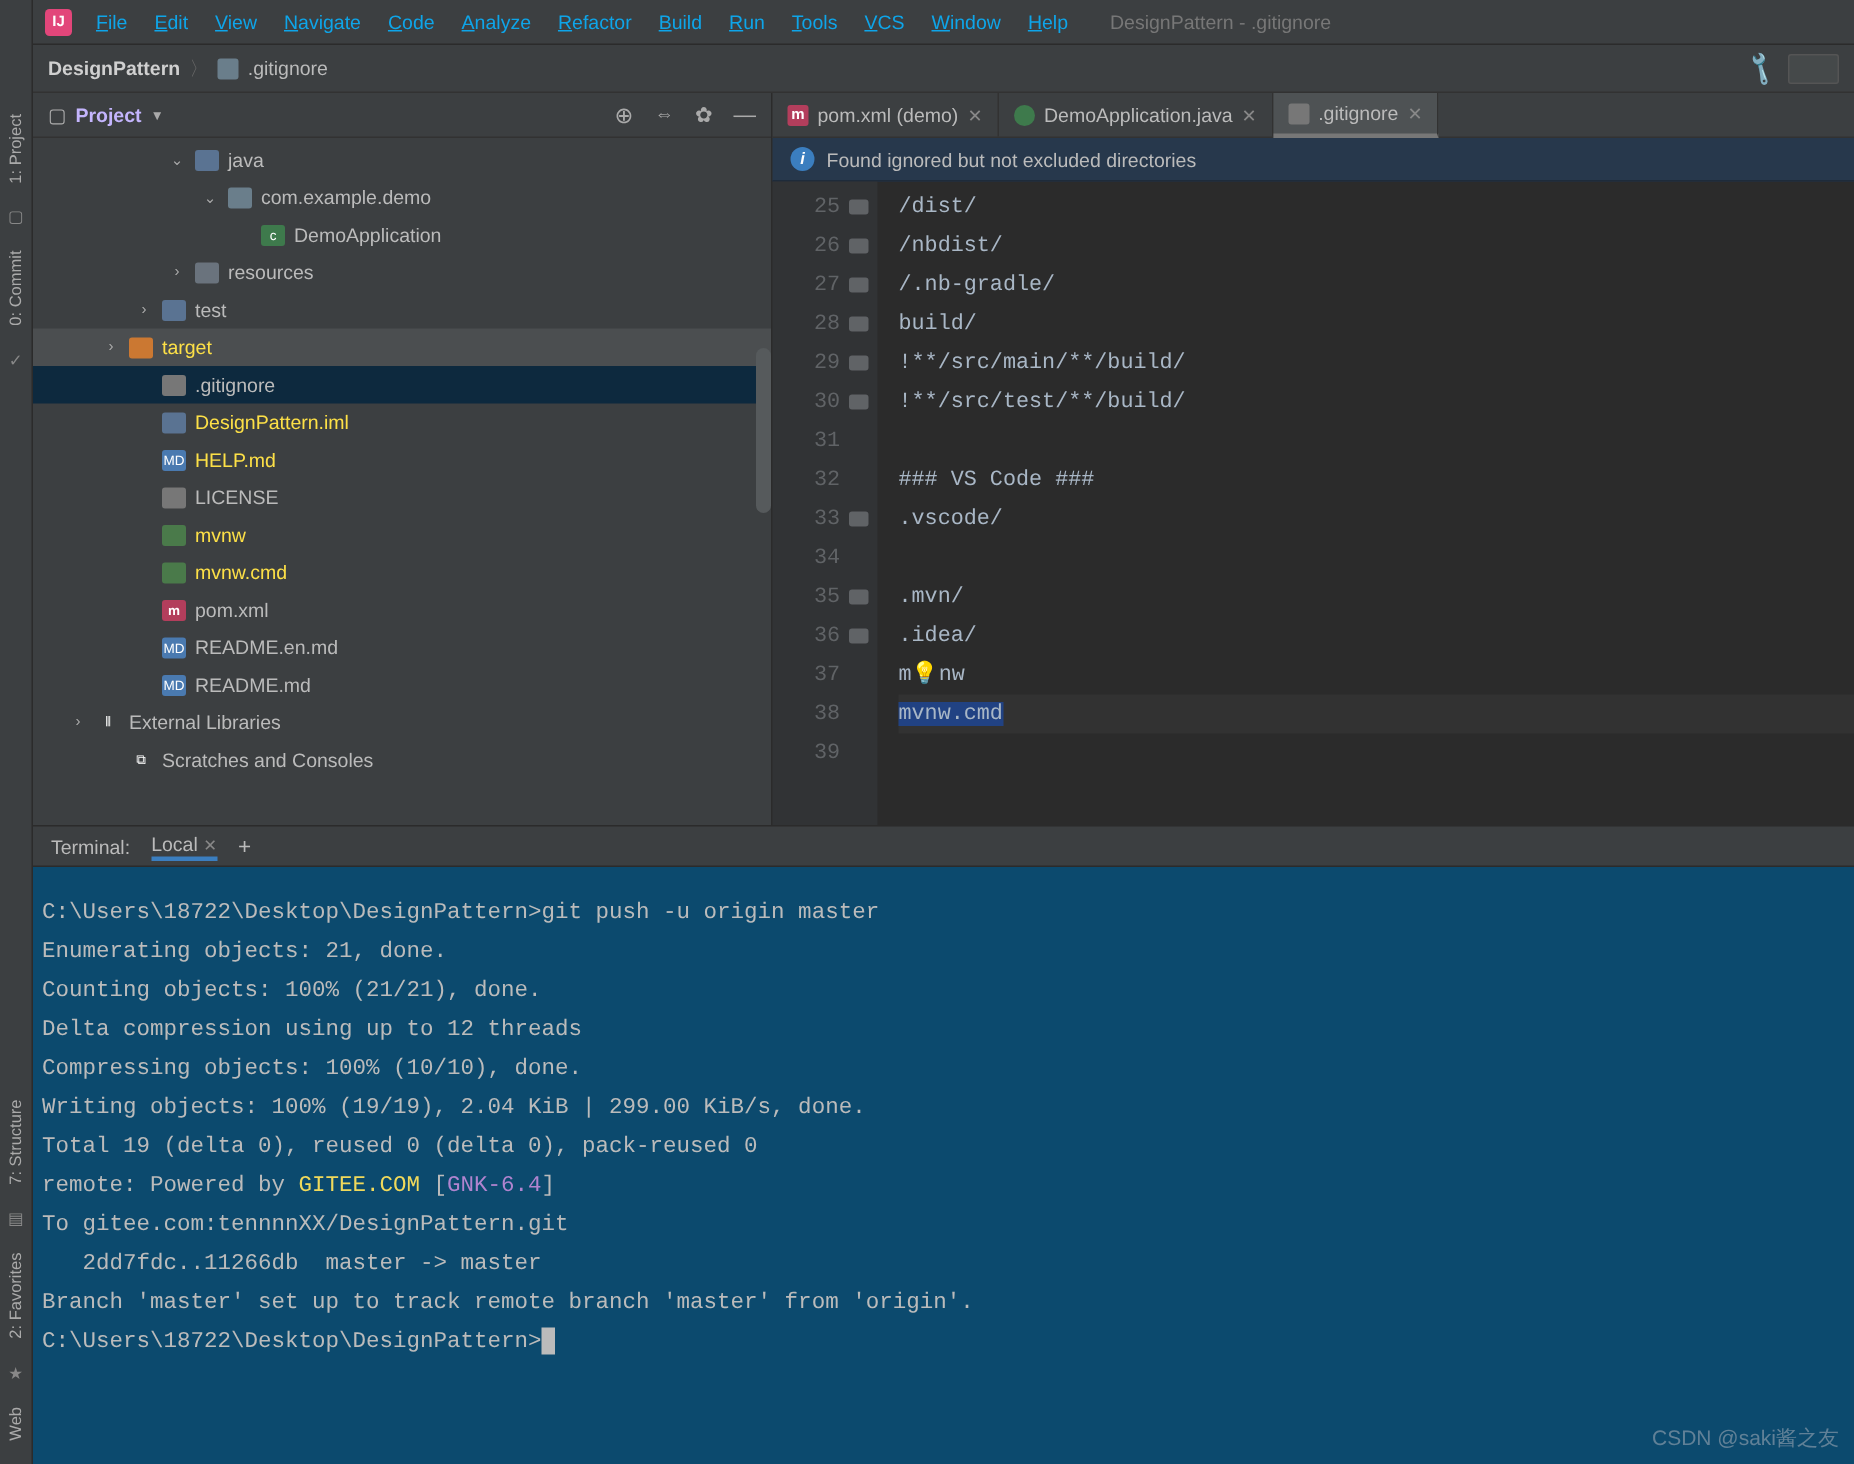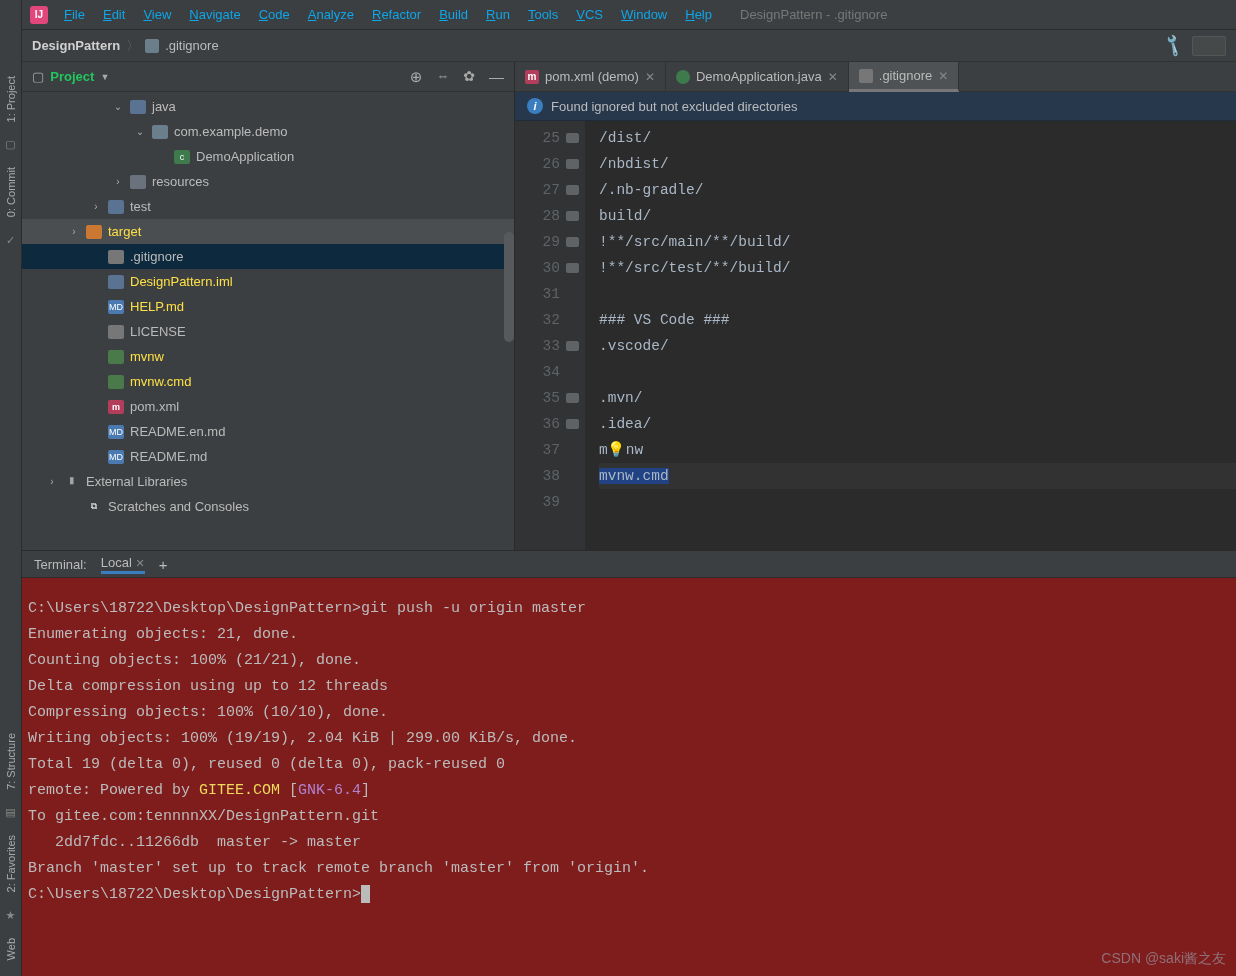--- a/index.html
+++ b/index.html
@@ -26,21 +26,21 @@
   .breadcrumb .sep { color:#666; }
   .breadcrumb .fi { width:14px; height:14px; background:#6a7e8b; border-radius:2px; }
   .breadcrumb .right { margin-left:auto; display:flex; align-items:center; gap:8px; }
   .breadcrumb .wrench { color:#5c8a3a; font-size:16px; transform:rotate(30deg); }
   .breadcrumb .srch { width:34px; height:20px; border:1px solid #555; background:#45494a; border-radius:2px; }
 
   
   .content-row { display:flex; height:488px; }
   .project-pane { width:493px; background:#3c3f41; display:flex; flex-direction:column; border-right:1px solid #2b2b2b; }
   .project-header { height:30px; display:flex; align-items:center; padding:0 10px; border-bottom:1px solid #323232; gap:6px; }
-  .project-header .lbl { font-weight:bold; color:#22c55e; }
+  .project-header .lbl { font-weight:bold; color:#c4b5fd; }
   .project-header .dd { color:#aaa; font-size:9px; }
   .project-header .tools { margin-left:auto; display:flex; gap:14px; }
   .project-header .tools span { color:#aaa; cursor:pointer; font-size:15px; display:inline-block; }
 
   .tree { flex:1; overflow:auto; padding-top:2px; position:relative; }
   .tree-row { height:25px; display:flex; align-items:center; gap:6px; cursor:pointer; padding-right:10px; }
   .tree-row.sel { background:#0d293e; }
   .tree-row.tsel { background:#4b4e50; }
   .tree-row .arr { width:12px; font-size:10px; color:#aaa; text-align:center; }
   .tree-row .icon { width:16px; height:14px; border-radius:2px; display:flex; align-items:center; justify-content:center; font-size:9px; color:#fff; }
@@ -81,21 +81,21 @@
   .code .hl { background:#214283; }
 
   
   .term-tabs { height:28px; background:#3c3f41; display:flex; align-items:center; padding:0 12px; gap:14px; border-top:1px solid #2b2b2b; border-bottom:1px solid #2b2b2b; }
   .term-tabs .lbl { color:#bbb; }
   .term-tabs .tab { color:#bbb; padding-bottom:4px; }
   .term-tabs .tab.active { border-bottom:3px solid #3b7ebf; padding-bottom:1px; }
   .term-tabs .close { color:#888; font-size:11px; }
   .term-tabs .add { color:#bbb; font-size:15px; cursor:pointer; }
 
-  .terminal { flex:1; background:#7f1d1d; padding:18px 6px 6px 6px; font-family:"Consolas","Courier New",monospace; font-size:15px; color:#bbbbbb; white-space:pre; overflow:hidden; line-height:26px; position:relative; }
+  .terminal { flex:1; background:#0c4a6e; padding:18px 6px 6px 6px; font-family:"Consolas","Courier New",monospace; font-size:15px; color:#bbbbbb; white-space:pre; overflow:hidden; line-height:26px; position:relative; }
   .terminal .y { color:#f0d95b; }
   .terminal .p { color:#b084cf; }
   .terminal .cur { display:inline-block; width:9px; height:18px; background:#bbb; vertical-align:middle; }
 
   .watermark { position:fixed; right:10px; bottom:8px; color:#9aa6b2; font-size:14px; opacity:.6; font-family:sans-serif; }
 </style>
 </head>
 <body>
 
 <div class="left-strip">

